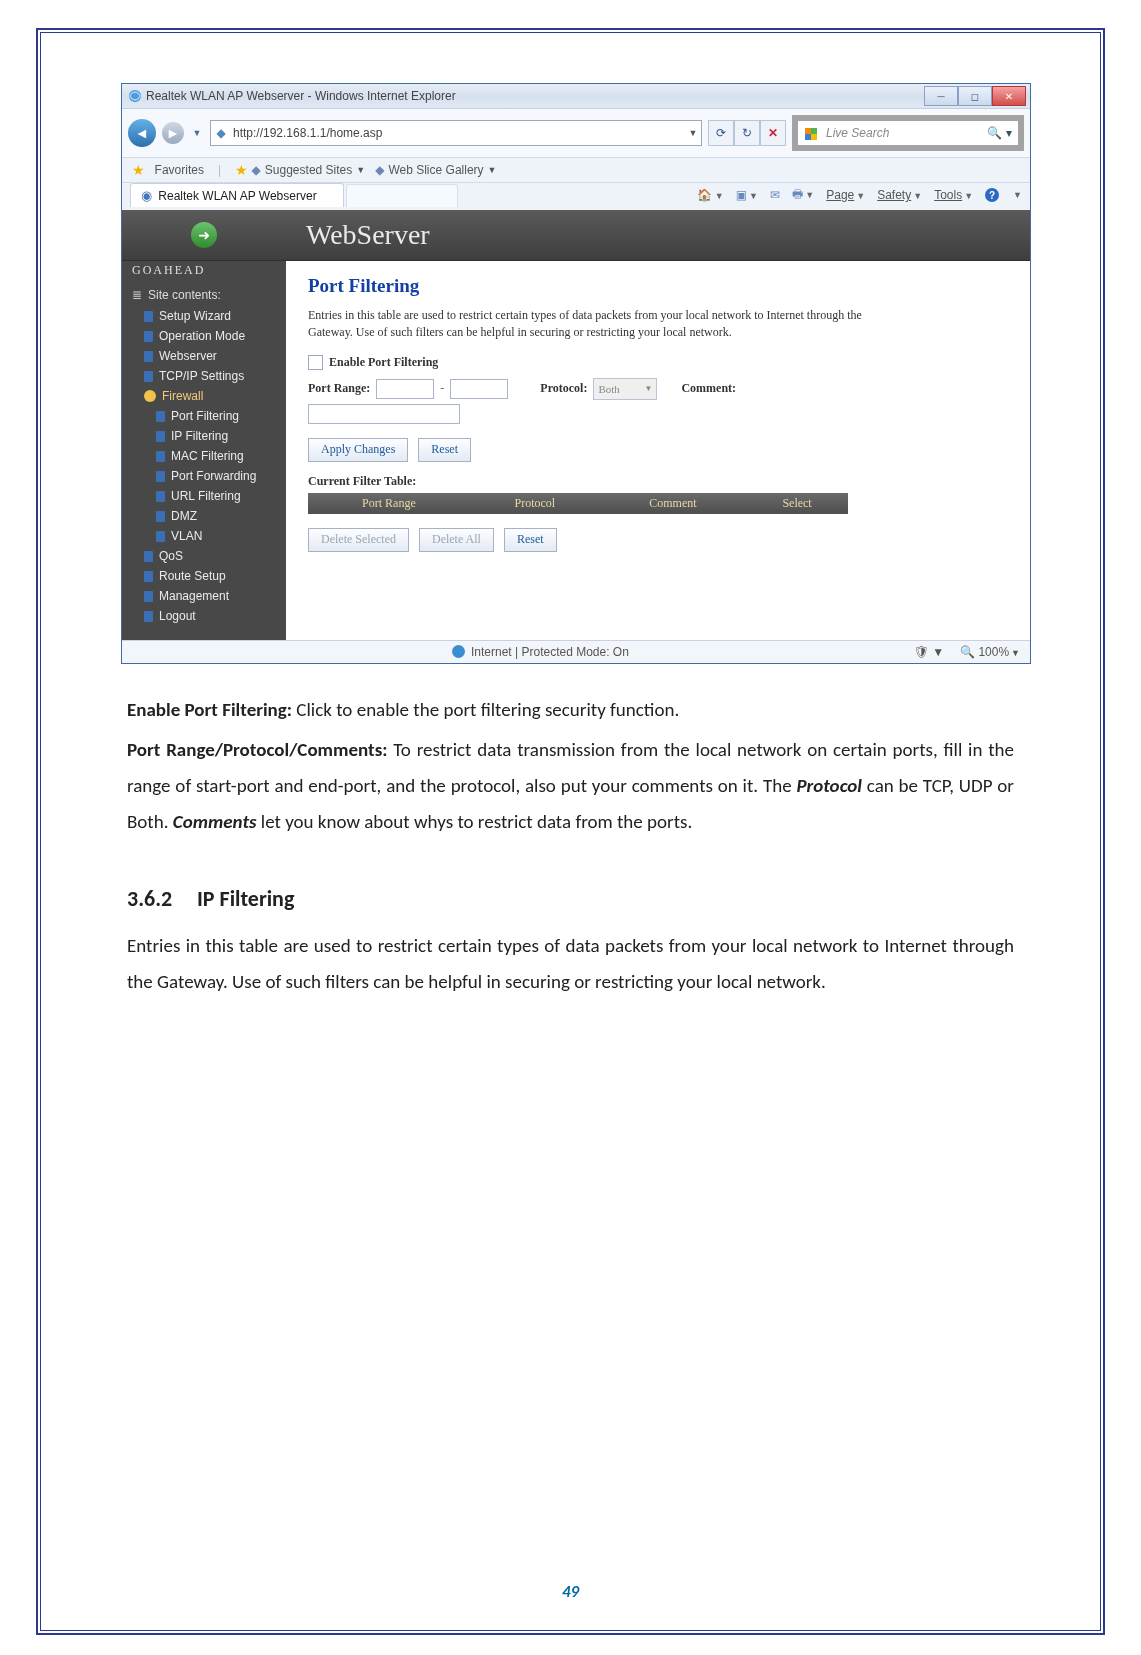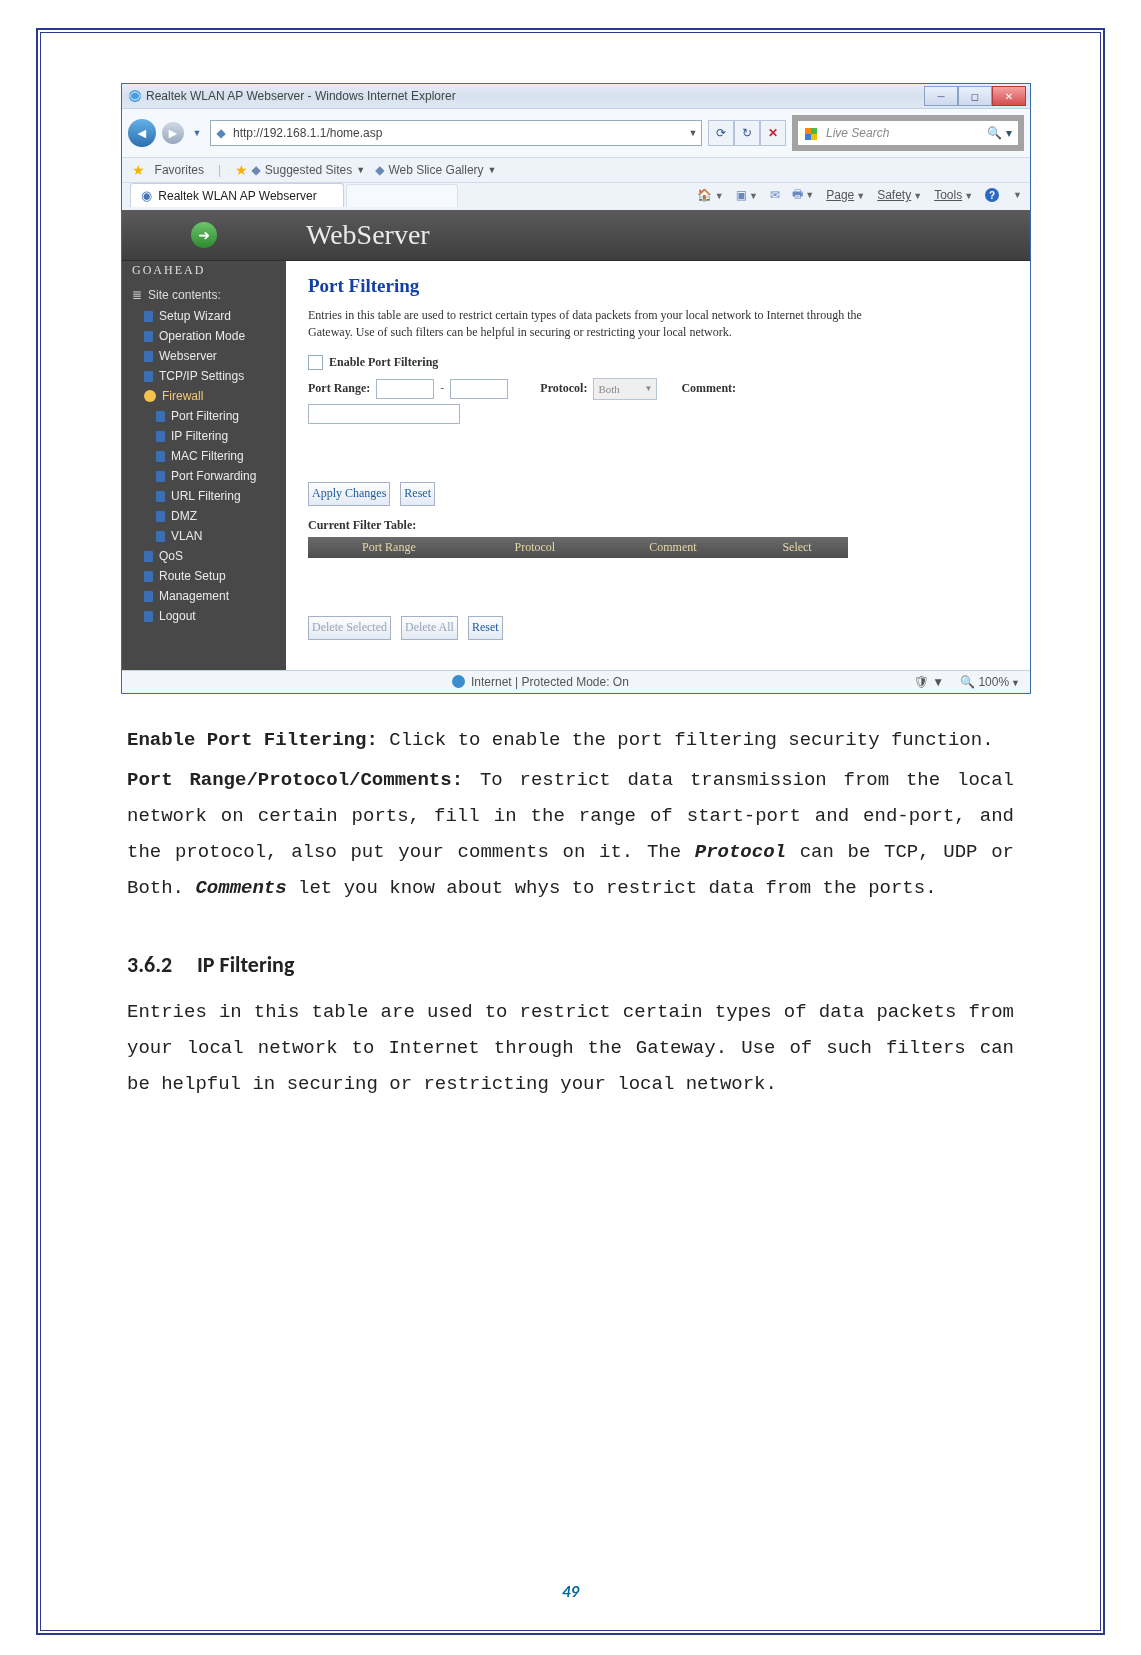--- a/index.html
+++ b/index.html
@@ -68,35 +68,35 @@
   .main-body { padding:14px 22px 20px 22px; font-family:'Times New Roman', serif; color:#333; }
   .page-title { color:#1440a5; font-weight:bold; font-size:19px; margin-bottom:10px; }
   .desc { font-size:12px; line-height:1.4; margin-bottom:14px; max-width:590px; }
   .form-row { display:flex; align-items:center; gap:6px; font-size:12px; margin-bottom:8px; }
   .cb { width:13px; height:13px; border:1px solid #9ab; background:#fff; }
   .tf { width:56px; height:18px; border:1px solid #a9b6c9; background:#fff; }
   .dash { color:#666; }
   .sel { width:54px; height:20px; border:1px solid #b8c3d4; background:#efefef; display:flex; align-items:center; justify-content:space-between; padding:0 4px; color:#888; font-size:11px; }
   .sel .dd3 { font-size:8px; }
   .tf-wide { width:150px; height:18px; border:1px solid #a9b6c9; background:#fff; }
-  .btn { height:22px; padding:0 3px; border:1px solid #a4b1c7; background:linear-gradient(#fdfdfe,#e3eaf4); font-size:12px; color:#1e5a9c; display:inline-flex; align-items:center;margin-top:44px; }
+  .btn { height:22px; padding:0 12px; border:1px solid #a4b1c7; background:linear-gradient(#fdfdfe,#e3eaf4); font-size:12px; color:#1e5a9c; display:inline-flex; align-items:center; }
   .btn.disabled { color:#9aa6b8; }
   .btn-row { display:flex; gap:10px; margin:14px 0 10px 0; }
   .sect-label { font-size:12px; font-weight:bold; margin:12px 0 4px 0; }
   .ftable { width:540px; border-collapse:collapse; font-size:12px; }
   .ftable th { background:linear-gradient(#6a6a6a,#4e4e4e); color:#e7d8a6; font-weight:normal; padding:3px 6px; font-family:'Times New Roman', serif; text-align:center; font-size:12px; }
   .ie-status { height:22px; border-top:1px solid #c6d2e3; background:#f2f5fa; display:flex; align-items:center; justify-content:space-between; padding:0 10px; font-size:12px; color:#555; }
   .ie-status .left { display:flex; align-items:flex-start; gap:6px; margin-left:320px; }
   .ie-status .world { width:13px; height:13px; border-radius:50%; background:#3a8ed0; }
   .ie-status .right { display:flex; align-items:center; gap:16px; }
   .ie-status .zoom .dd2 { font-size:9px; margin-left:2px; }
 
   
   .doc { margin:28px 6px 0 6px; font-size:19px; line-height:1.9; color:#222; text-align:justify; }
-  .doc p { margin:0 0 4px 0;font-family:Liberation Mono, monospace; }
+  .doc p { margin:0 0 4px 0; }
   .doc .lead { font-weight:bold; }
   .doc em.b { font-style:italic; font-weight:bold; }
   .h362 { margin:38px 0 8px 0; font-weight:bold; font-size:22px; }
   .h362 .num { display:inline-block; width:70px; }
   .pagenum { position:absolute; bottom:28px; left:0; right:0; text-align:center; font-style:italic; font-weight:bold; color:#0369a1; font-size:17px; }
 </style>
 </head>
 <body>
 
 <div class="page-outer">

